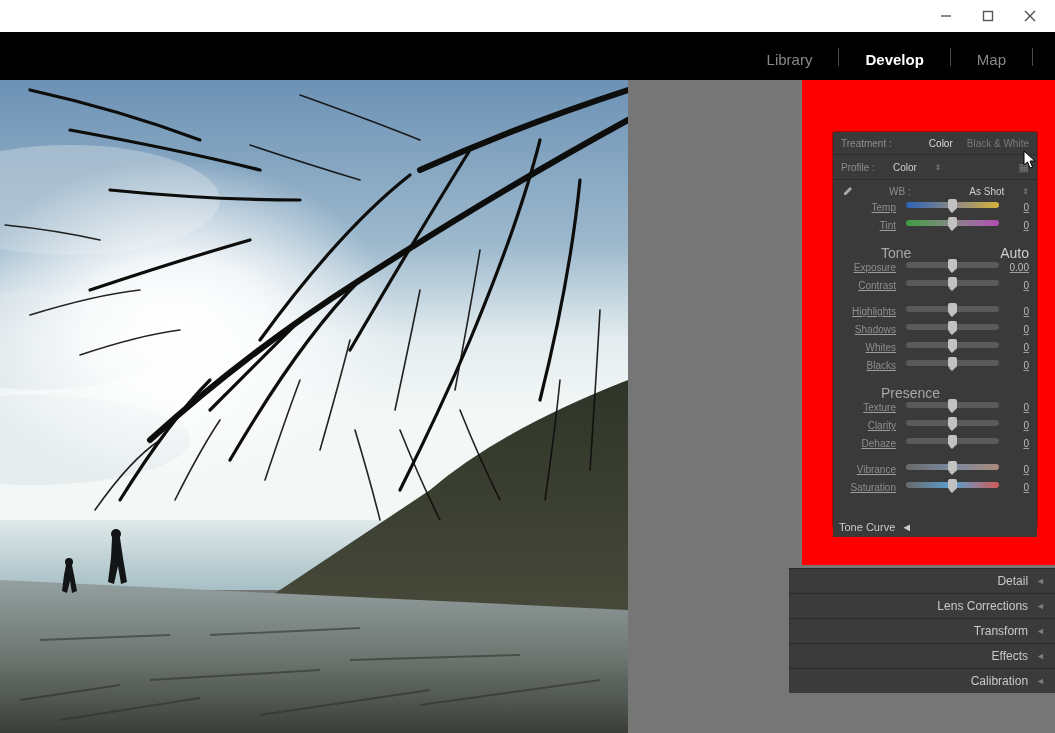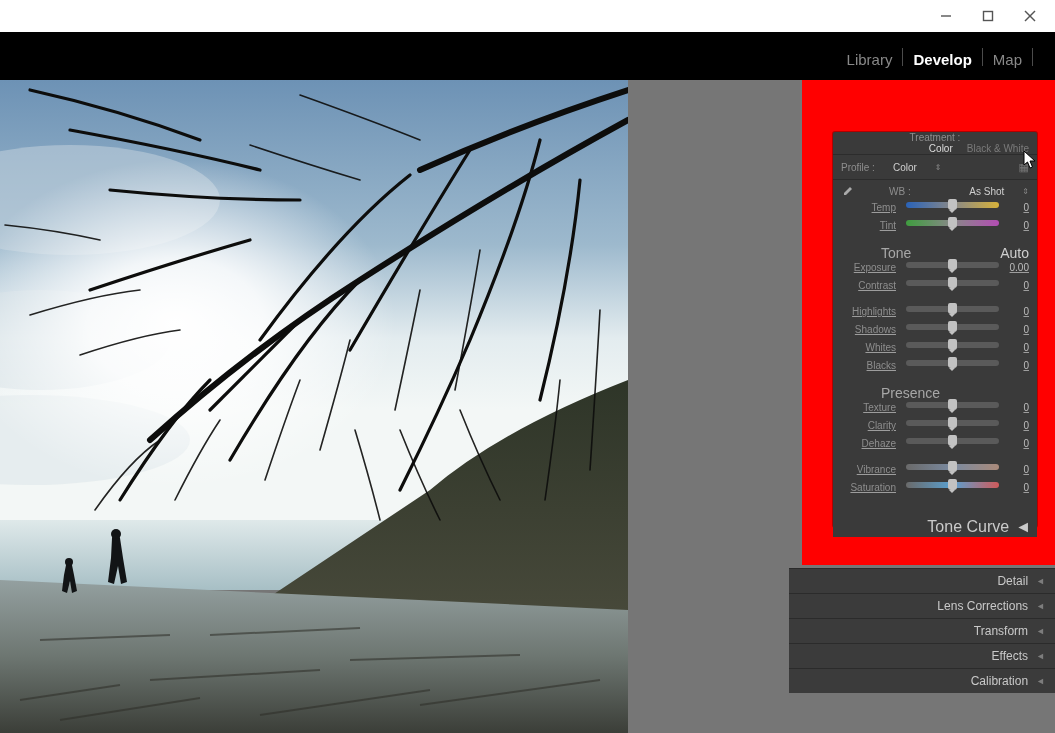--- a/index.html
+++ b/index.html
@@ -1,36 +1,36 @@
 <!DOCTYPE html>
 <html><head>
 <meta charset="utf-8">
 <style>
   html,body{margin:0;padding:0;width:1055px;height:733px;background:#fff;font-family:"Segoe UI",Helvetica,Arial,sans-serif;overflow:hidden;color:#aaa;}
   .titlebar{height:32px;background:#fff;display:flex;justify-content:flex-end;align-items:center;gap:28px;padding-right:18px;box-sizing:border-box;}
   .titlebar .winbtn{width:14px;height:14px;display:flex;align-items:center;justify-content:center;color:#666;font-size:16px;font-weight:400;}
   .winbtn svg{display:block}
   .appbar{height:48px;background:#000;display:flex;align-items:flex-end;padding:0 22px;box-sizing:border-box;}
-  .modules{margin-left:auto;display:flex;align-items:flex-end;height:100%;gap:0;color:#888;font-size:15px;}
+  .modules{margin-left:auto;display:flex;align-items:flex-end;height:100%;gap:16px;color:#888;font-size:15px;}
   .mod{padding:0 10px 12px 10px;cursor:pointer;}
   .mod.active{color:#fff;font-weight:600;}
   .modsep{width:1px;height:18px;background:#4b4b4b;margin-bottom:14px;}
   .workspace{position:relative;height:653px;background:#767676;display:flex;}
   .photo{position:relative;width:628px;height:100%;overflow:hidden;}
   .photo svg{position:absolute;top:0;left:0}
 
   
   .hilite{position:absolute;right:0;top:0;width:253px;height:485px;background:#ff0000;}
   .basicpanel{position:absolute;right:18px;top:52px;width:204px;height:395px;background:#3a3a3a;border-radius:2px;box-shadow:0 0 0 1px rgba(0,0,0,.3);font-size:11px;color:#9d9d9d;}
   .basichdr{height:22px;background:#2e2e2e;display:flex;align-items:center;justify-content:flex-end;padding:0 8px;color:#d6d6d6;font-size:13px;gap:6px;}
   .basichdr .tri{font-size:9px;color:#888}
   .row{display:flex;align-items:flex-start;height:18px;padding:0 8px;font-size:11px;text-decoration:underline;}
   .row .lbl{flex:0 0 55px;text-align:right;padding-right:6px;font-size:10px;color:#8e8e8e;}
   .row .val{width:26px;text-align:right;font-size:10px;color:#bdbdbd;}
-  .treat{display:flex;align-items:center;height:22px;padding:0 8px;border-bottom:1px solid #2c2c2c;flex-direction:column;}
+  .treat{display:flex;align-items:center;height:22px;padding:0 8px;border-bottom:1px solid #2c2c2c;}
   .treat .l{font-size:10px;color:#8e8e8e}
   .treat .opts{margin-left:auto;display:flex;gap:14px;font-size:10px;}
   .treat .opt{color:#7a7a7a}
   .treat .opt.active{color:#dcdcdc}
   .profile{display:flex;align-items:center;height:24px;padding:0 8px;border-bottom:1px solid #2c2c2c;font-size:10px;gap:18px}
   .profile .p{color:#8e8e8e}
   .profile .v{color:#cfcfcf}
   .profile .gridicon{margin-left:auto;color:#777;font-size:11px}
   .wb{display:flex;align-items:center;height:22px;padding:0 8px;gap:8px;font-size:10px}
   .wb .eyedrop{width:10px;height:10px;display:inline-block}
@@ -45,21 +45,21 @@
   .slider.tint{background:linear-gradient(90deg,#3f9d3f,#888,#b34db3);}
   .slider.gray{background:#5a5a5a;}
   .slider.vib{background:linear-gradient(90deg,#6a6a6a,#7a8aa0,#aa8a7a);}
   .slider.sat{background:linear-gradient(90deg,#6a6a6a,#5aa0d0,#d05a5a);}
   .knob{position:absolute;top:-3px;left:calc(50% - 5px);width:9px;height:11px;background:#c2c2c2;border-radius:2px 2px 3px 3px;}
   .knob:after{content:"";position:absolute;bottom:-3px;left:1px;width:0;height:0;border-left:3.5px solid transparent;border-right:3.5px solid transparent;border-top:3px solid #c2c2c2;}
 
   .otherpanels{position:absolute;right:0;top:488px;width:266px;}
   .op{height:24px;background:#3b3b3b;border-top:1px solid #2b2b2b;display:flex;align-items:center;justify-content:flex-end;padding:0 10px;font-size:12px;color:#c9c9c9;gap:8px;}
   .op .tri{font-size:9px;color:#7d7d7d}
-  .tc{position:absolute;right:18px;top:437px;width:204px;height:20px;display:flex;align-items:center;justify-content:flex-end;font-size:16px;color:#cacaca;gap:6px;padding:0 6px;box-sizing:border-box;background:#3a3a3a}
+  .tc{position:absolute;right:18px;top:437px;width:204px;height:20px;display:flex;align-items:center;justify-content:flex-start;font-size:11px;color:#cacaca;gap:6px;padding:0 6px;box-sizing:border-box;background:#3a3a3a}
 
   .cursor{position:absolute;pointer-events:none;z-index:50}
 </style>
 </head>
 <body>
 
 <div class="titlebar">
   <div class="winbtn">
     <svg width="12" height="12">
         <line x1="1" y1="6" x2="11" y2="6" stroke="#555" stroke-width="1.4"></line>

